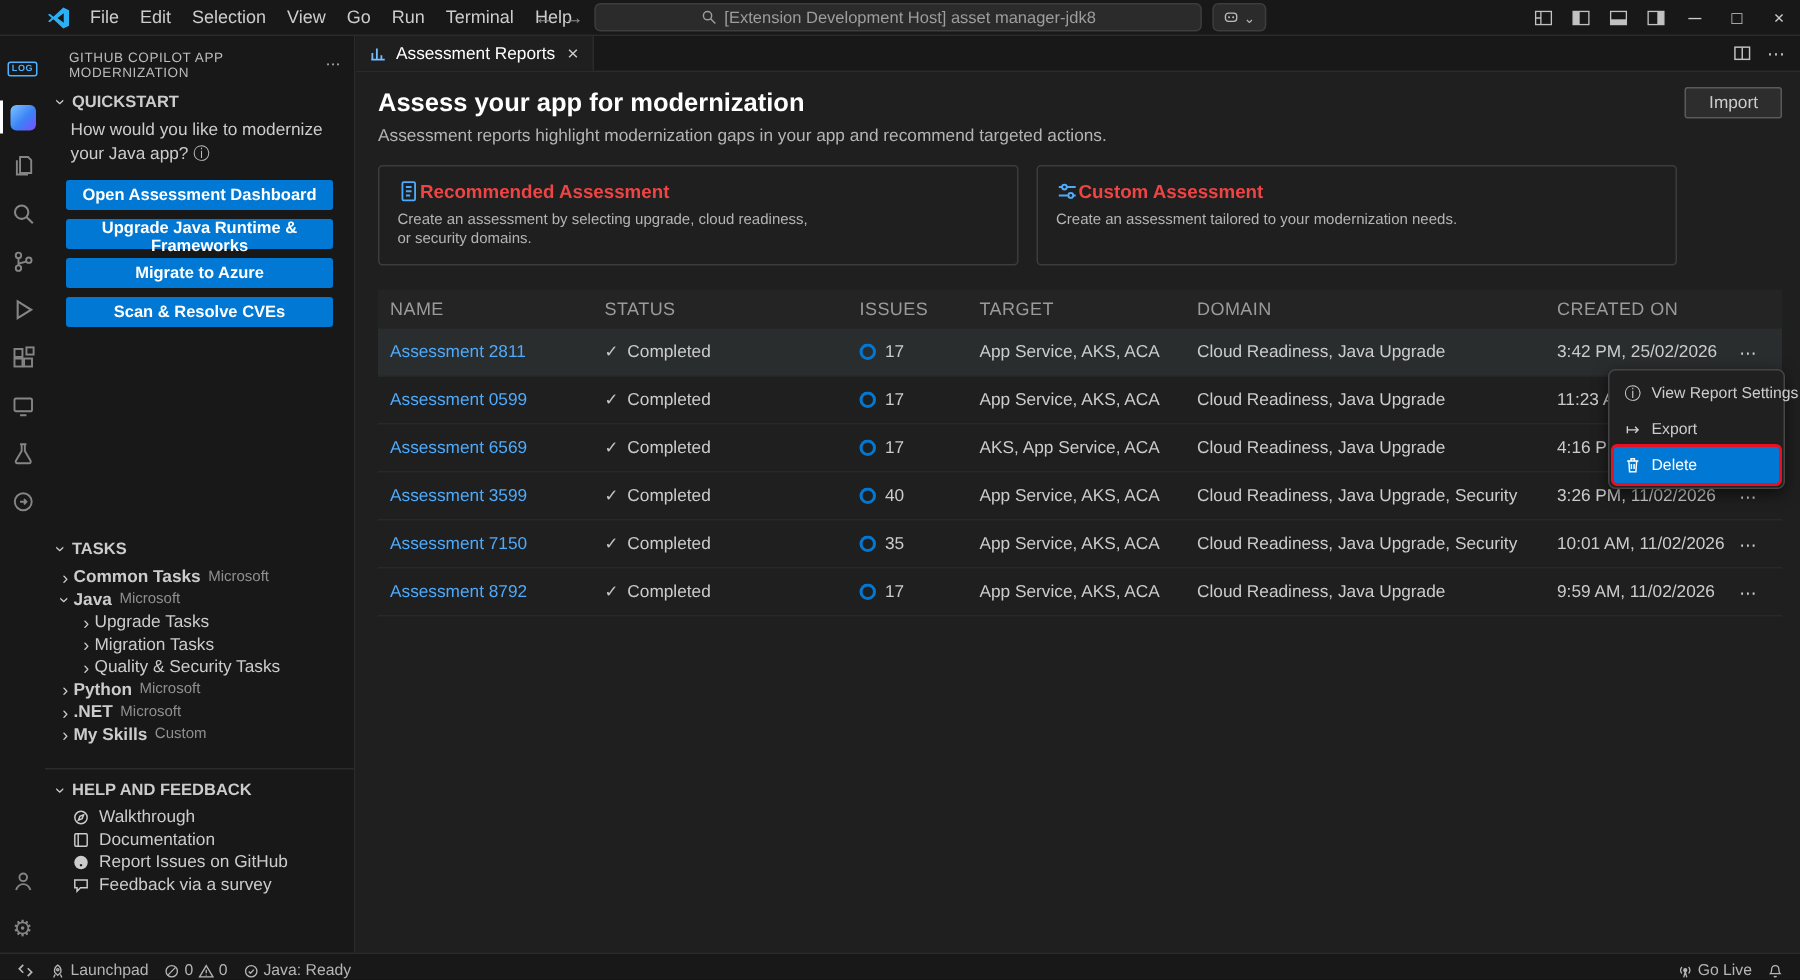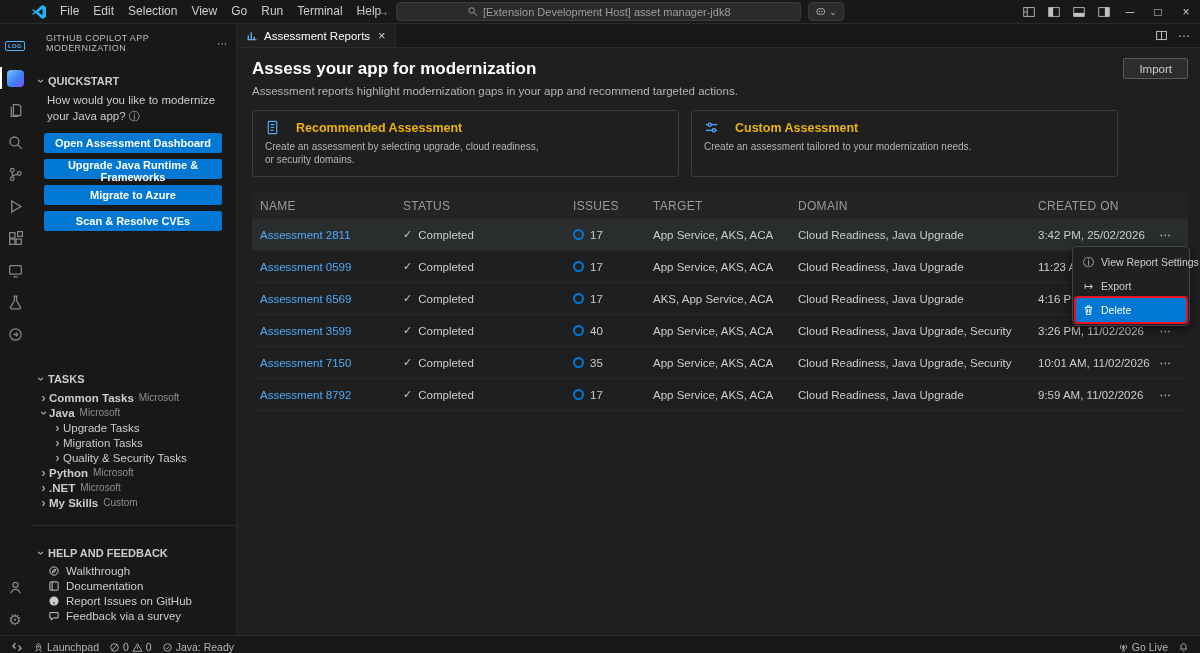--- a/index.html
+++ b/index.html
@@ -42,21 +42,21 @@
   .ext-tile { width:17px; height:17px; border-radius:4px;
               background:linear-gradient(135deg,#7ec2ff 0%,#3b82f6 55%,#7c4dff 100%); }
   .gear-glyph { font-size:15px; line-height:1; }
 
   
   .sidebar { width:207px; background:#181818; border-right:1px solid #2b2b2b; flex:0 0 207px; overflow:hidden; }
   .pane-title { display:flex; align-items:center; padding:9px 8px 5px 16px; font-size:9px;
                 color:#bcbcbc; letter-spacing:.4px; }
   .pane-more { margin-left:auto; color:#bcbcbc; letter-spacing:1px; font-size:10px; }
   .section-header { display:flex; align-items:center; gap:2px; font-weight:700; font-size:11px;
-                    color:#cccccc; padding:3px 4px 3px 5px;margin-top:13px; }
+                    color:#cccccc; padding:3px 4px 3px 5px; }
   .chev { display:inline-block; width:11px; text-align:center; color:#cccccc; font-size:12px; font-weight:400; }
   .chev.down { transform:rotate(90deg); }
   .qs-text { padding:1px 16px 6px 17px; font-size:11.5px; color:#cccccc; line-height:1.4; }
   .info-glyph { font-size:11px; color:#bbbbbb; }
   .qs-buttons { display:flex; flex-direction:column; gap:6px; padding:3px 14px 8px 14px; }
   .qs-btn { background:#0078d4; color:#ffffff; border:none; border-radius:2px; height:20px;
             font-size:11px; font-weight:600; font-family:inherit; cursor:pointer; }
   .tasks-section { margin-top:130px; }
   .tree { padding:1px 0; }
   .tree-item { display:flex; align-items:center; height:15px; padding-left:8px; font-size:11.5px; color:#cccccc; }
@@ -78,21 +78,21 @@
 
   .content { padding:10px 12px 0 15px; position:relative; }
   .page-head { display:flex; align-items:center; }
   .page-title { font-size:17px; font-weight:700; color:#ffffff; }
   .import-btn { margin-left:auto; background:#2d2d2d; border:1px solid #5a5a5a; color:#cccccc;
                 border-radius:2px; font-size:11.5px; height:21px; padding:0 15px; font-family:inherit; }
   .subtitle { margin-top:6px; font-size:11.5px; color:#b4b4b4; }
 
   .cards { display:flex; gap:12px; margin-top:13px; }
   .card { width:427px; height:67px; border:1px solid #3c3c3c; border-radius:3px; padding:9px 12px; }
-  .card-title-row { display:flex; align-items:center; gap:16px; font-size:12.5px; font-weight:700; color:#eab308; }
+  .card-title-row { display:flex; align-items:center; gap:0; font-size:12.5px; font-weight:700; color:#ef4444; }
   .card-desc { margin-top:5px; font-size:10px; color:#b4b4b4; line-height:1.3; max-width:278px; }
 
   .table { margin-top:16px; }
   .t-head, .t-row { display:grid; grid-template-columns:143px 170px 80px 145px 240px 130px 1fr; align-items:center; }
   .t-head { height:26px; background:#242424; color:#9b9b9b; font-size:12px; letter-spacing:.3px; }
   .t-head > div { padding-left:8px; }
   .t-row { height:32px; border-bottom:1px solid #292929; font-size:11.5px; color:#cccccc; }
   .t-row > div { padding-left:8px; display:flex; align-items:center; gap:6px; overflow:hidden; white-space:nowrap; }
   .t-row.hovered { background:#2a2d2e; }
   .link { color:#4daafc; }

